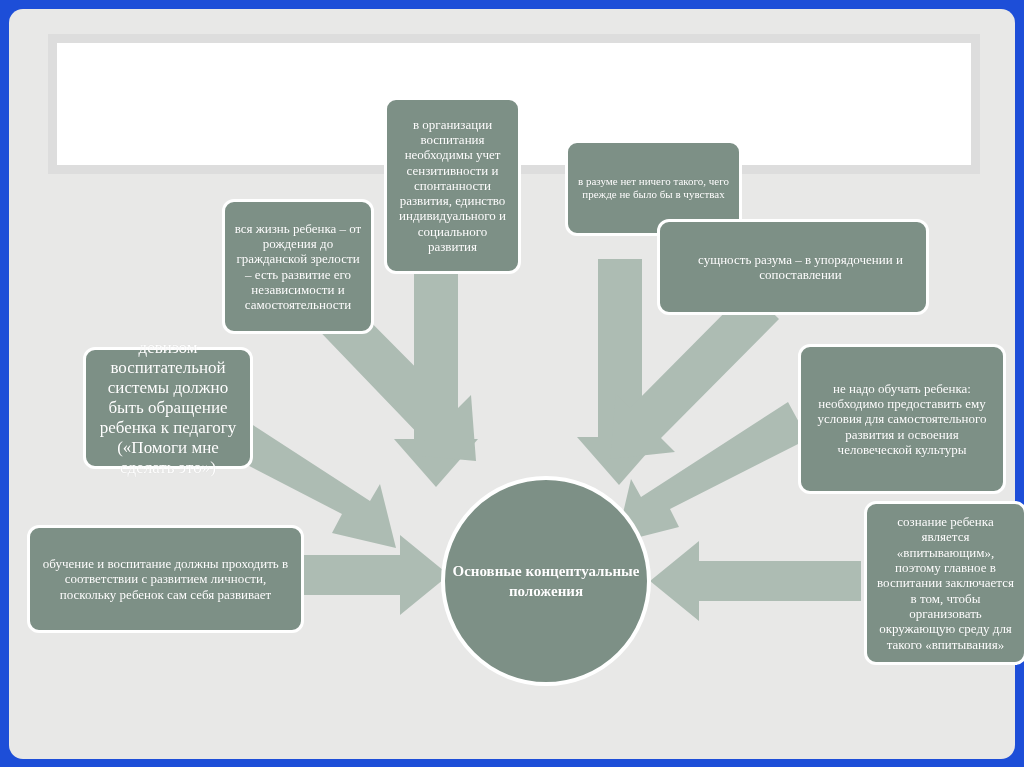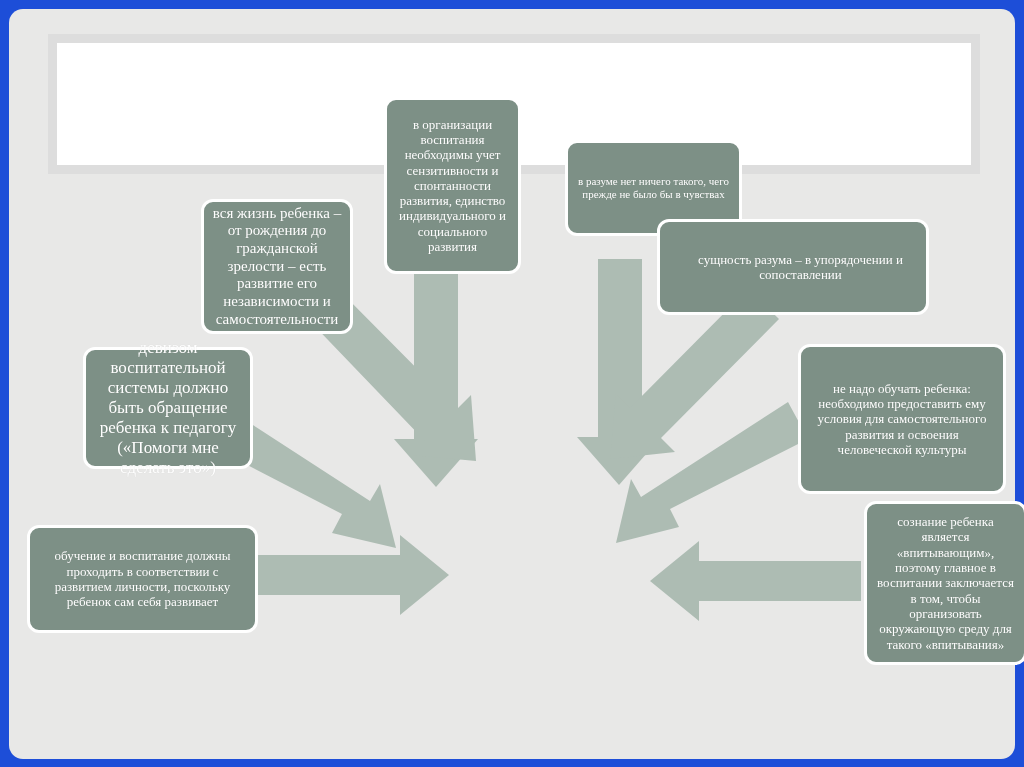--- a/index.html
+++ b/index.html
@@ -70,26 +70,26 @@
     justify-content: center;
     padding: 6px 8px;
     line-height: 1.18;
     font-size: 13px;
     text-shadow: 0 0 1px rgba(0,0,0,0.12);
   }
   .node span { display: block; width: 100%; }
 
   
   #node-0 { left: 375px; top: 88px;  width: 137px; height: 177px; font-size: 13px; }
-  #node-1 { left: 192px; top: 190px; width: 152px; height: 135px; font-size: 15px; }
+  #node-1 { left: 213px; top: 190px; width: 152px; height: 135px; font-size: 13px; }
   #node-2 { left: 527px; top: 131px; width: 177px; height: 96px;  font-size: 11px; margin-left: 29px; }
   #node-3 { left: 648px; top: 210px; width: 272px; height: 96px;  font-size: 13px; padding-left: 23px; }
   #node-4 { left: 789px; top: 335px; width: 208px; height: 150px; font-size: 13px; }
   #node-5 { left: 74px;  top: 338px; width: 170px; height: 122px; font-size: 17px; }
-  #node-6 { left: 18px;  top: 516px; width: 231px; height: 108px; font-size: 13px; }
+  #node-6 { left: 18px;  top: 516px; width: 277px; height: 108px; font-size: 13px; }
   #node-7 { left: 855px; top: 492px; width: 163px; height: 164px; font-size: 13px; }
 
   
   #center {
     position: absolute;
     left: 432px;
     top: 467px;
     width: 210px;
     height: 210px;
     border-radius: 50%;
@@ -156,15 +156,18 @@
     <div class="node" id="node-5">
       <span>девизом воспитательной системы должно быть обращение ребенка к педагогу («Помоги мне сделать это»)</span>
     </div>
     <div class="node" id="node-6">
       <span>обучение и воспитание должны проходить в соответствии с развитием личности, поскольку ребенок сам себя развивает</span>
     </div>
     <div class="node" id="node-7">
       <span>сознание ребенка является «впитывающим», поэтому главное в воспитании заключается в том, чтобы организовать окружающую среду для такого «впитывания»</span>
     </div>
 
+    <div id="center">
+      <span>Основные концептуальные положения</span>
+    </div>
 
   </div>
 </div>
 
 </body></html>

